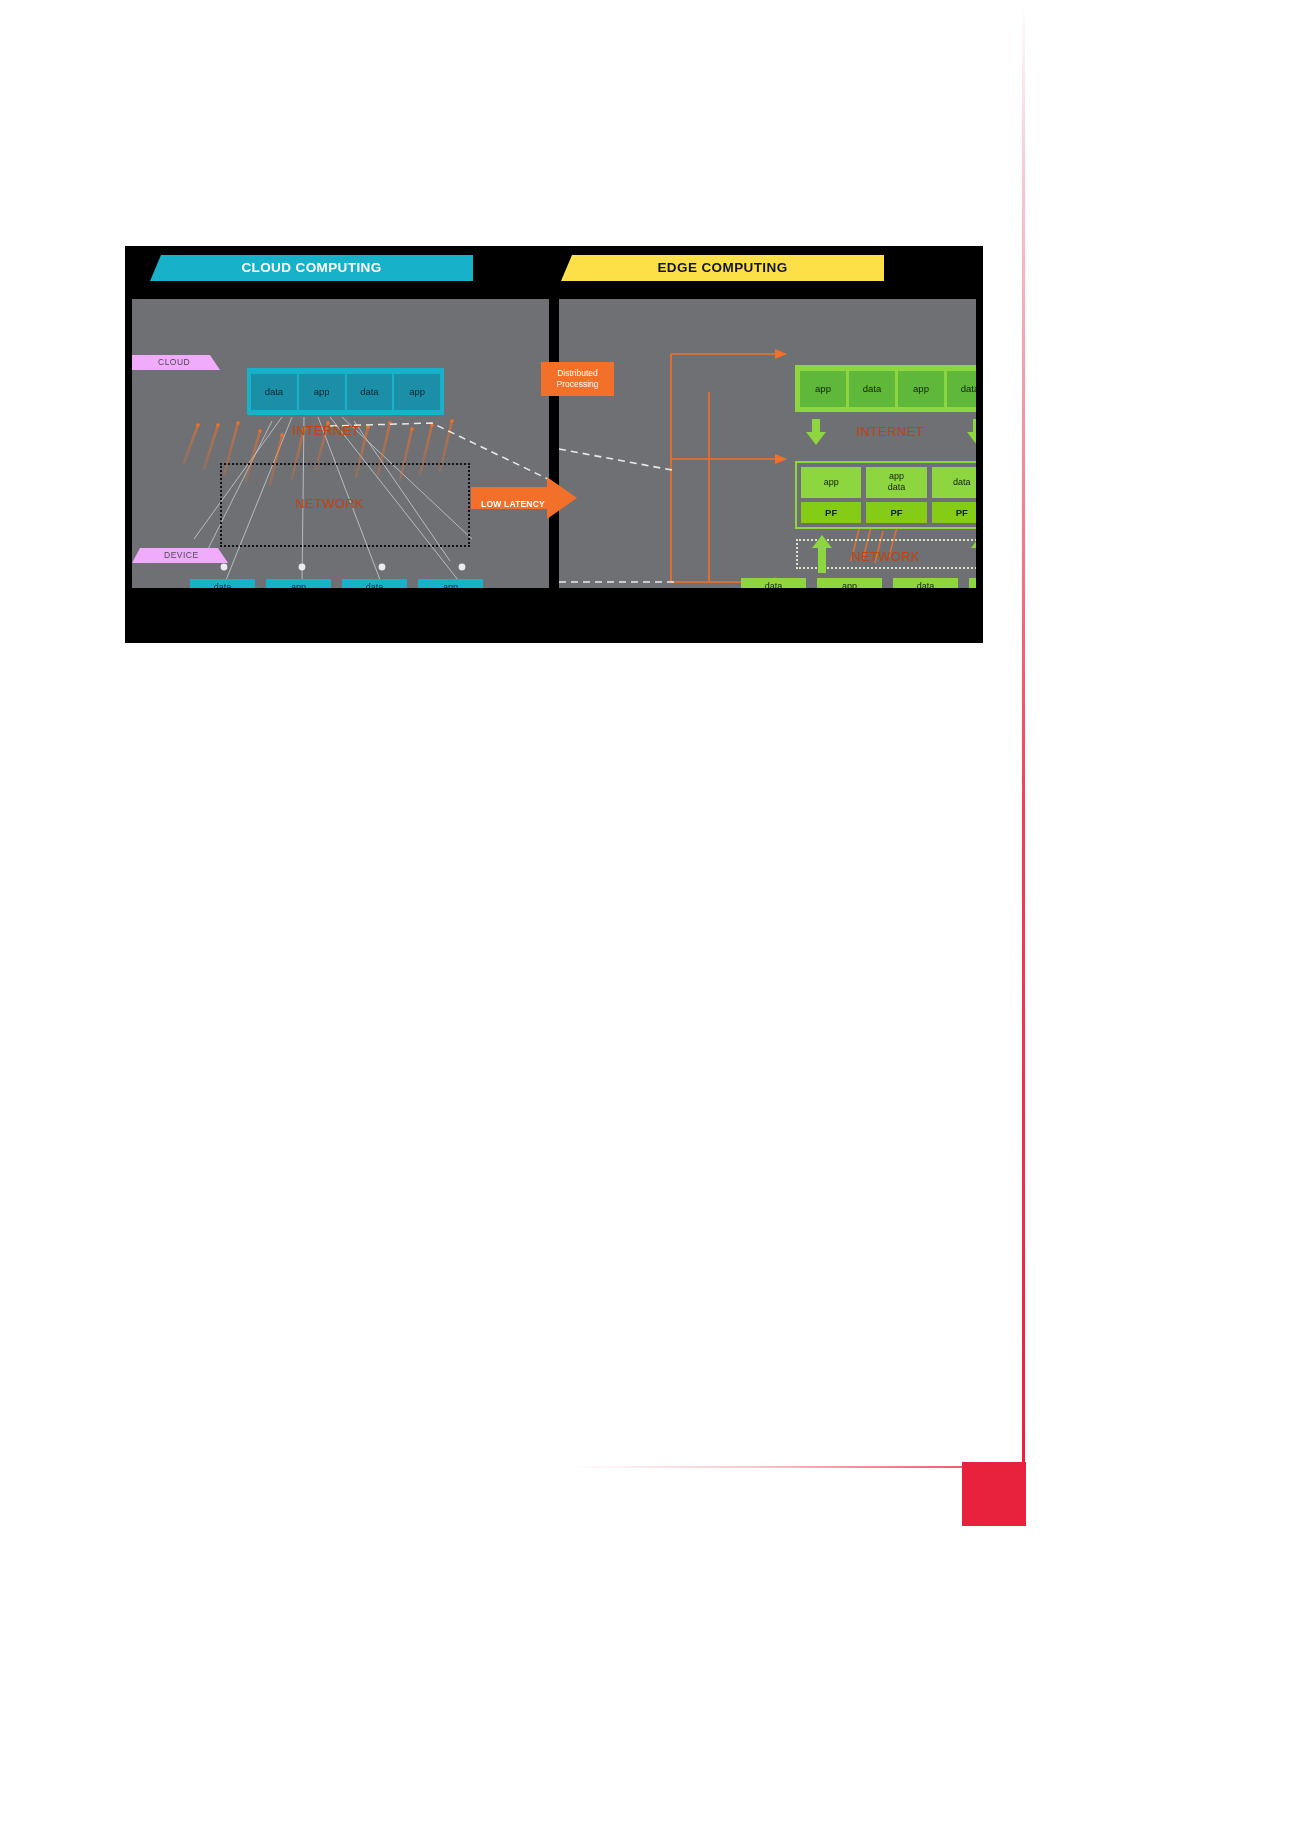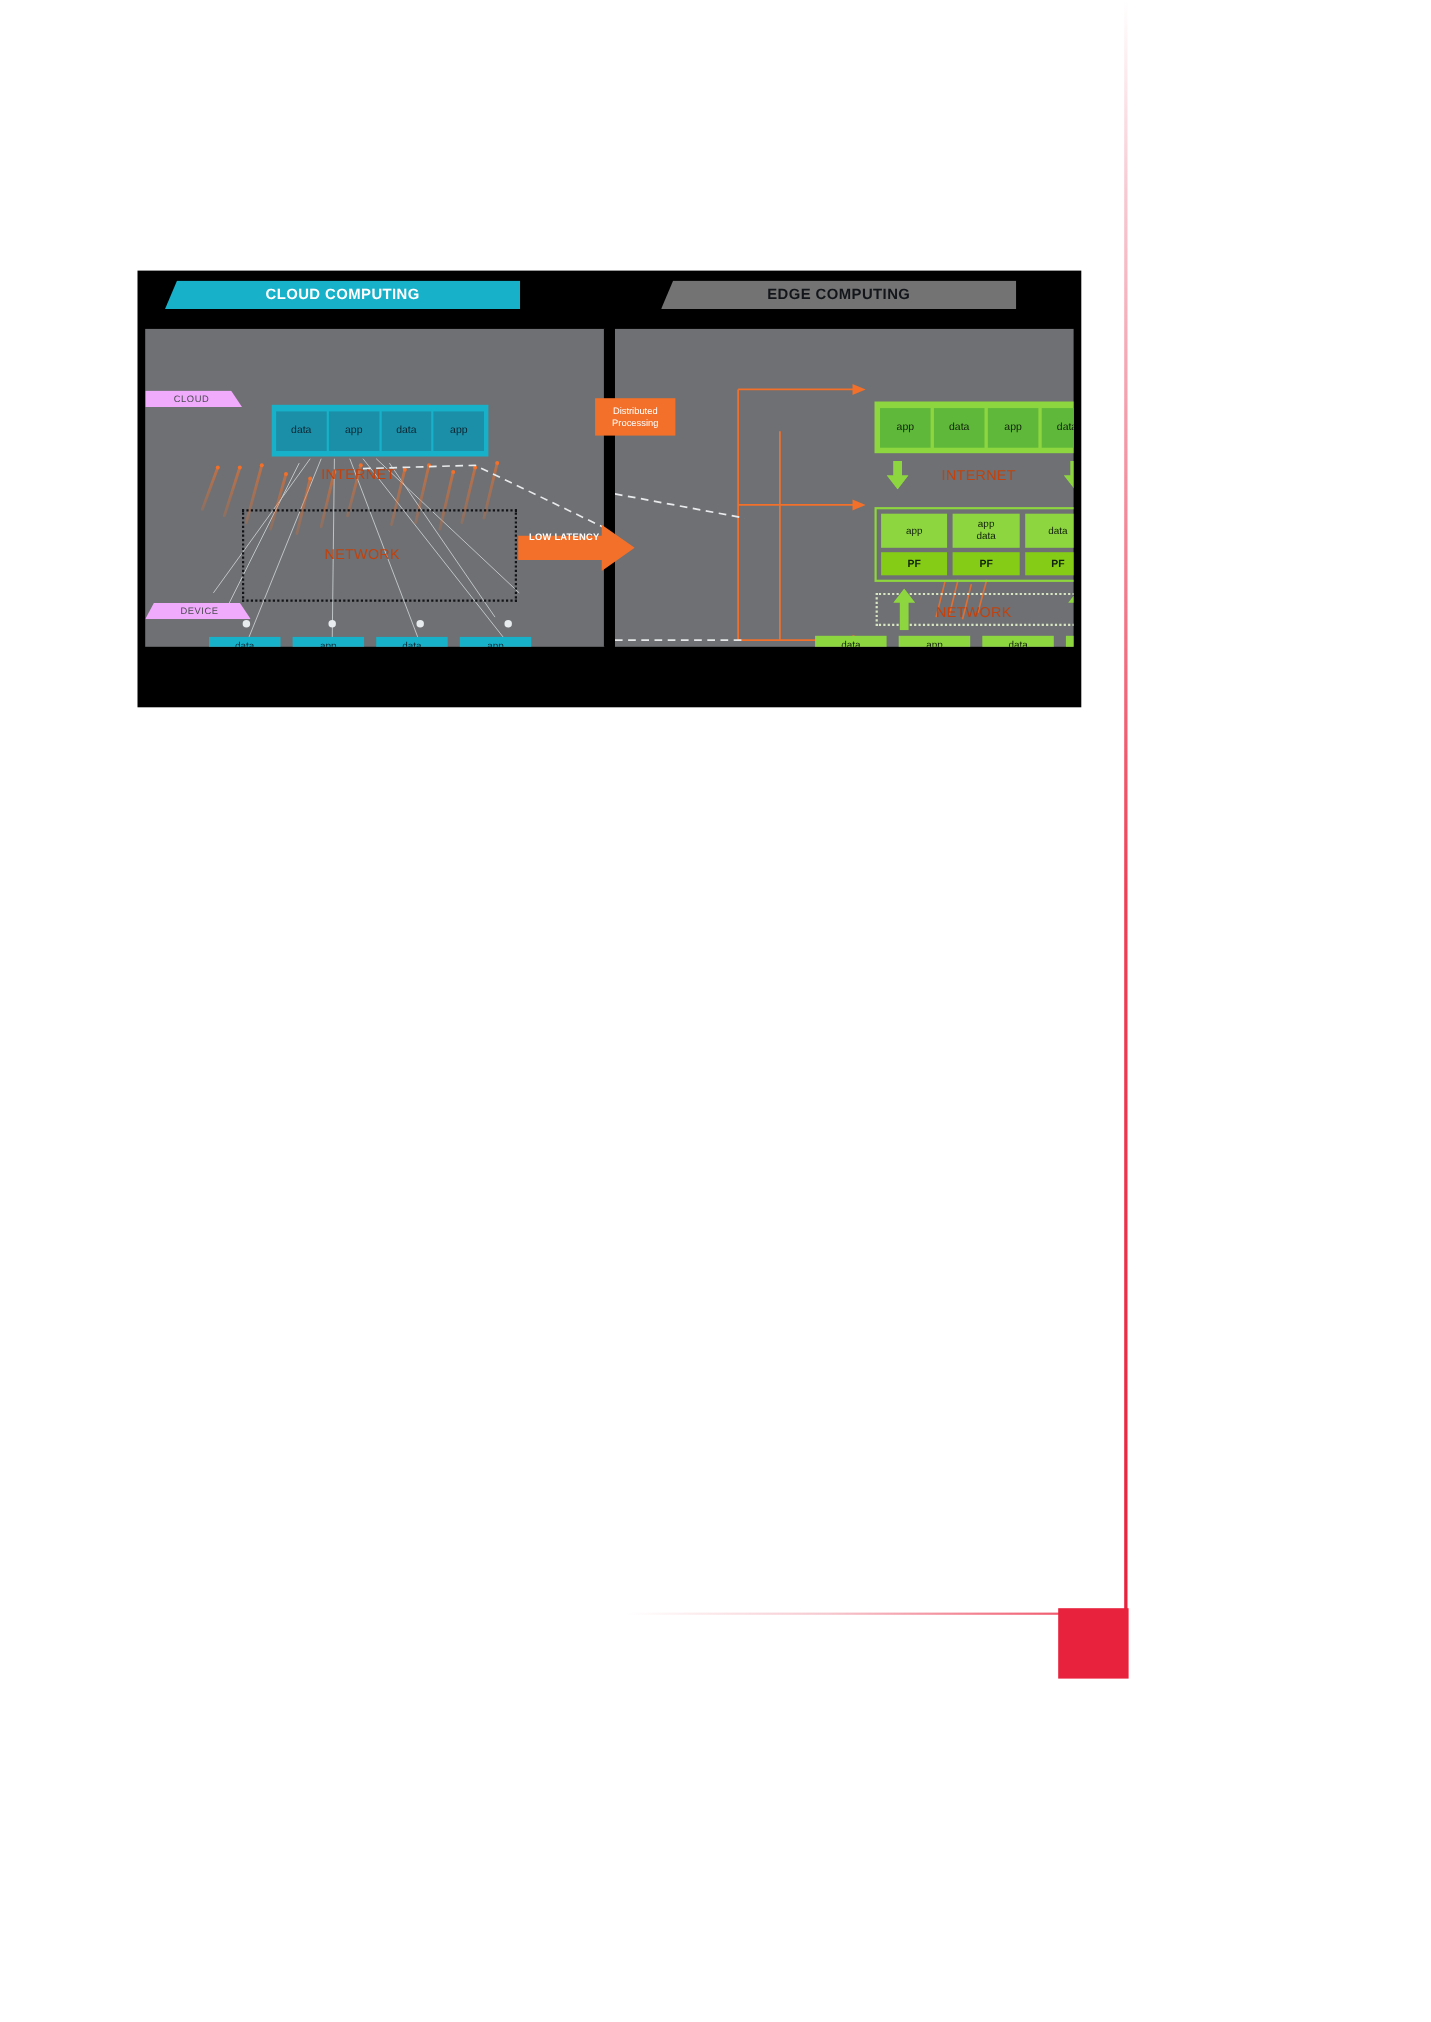--- a/index.html
+++ b/index.html
@@ -71,22 +71,22 @@
     font-size: 13.5px;
     letter-spacing: .4px;
   }
   #banner-cloud {
     left: 25px; width: 323px;
     background: #17b2c9;
     color: #ffffff;
     clip-path: polygon(11px 0, 100% 0, 100% 100%, 0 100%);
   }
   #banner-edge {
-    left: 476px; width: 323px;
-    background: #737373;
+    left: 436px; width: 323px;
+    background: #fde047;
     color: #12151a;
     clip-path: polygon(11px 0, 100% 0, 100% 100%, 0 100%);
   }
 
   
   .side-tag {
     position: absolute;
     height: 15px;
     line-height: 15px;
     background: #f0abfc;
@@ -246,21 +246,21 @@
 
   
   #low-latency {
     position: absolute;
     left: 346px; top: 231px;
     width: 106px; height: 42px;
     z-index: 7;
   }
   #low-latency .ll-text {
     position: absolute;
-    left: 10px; top: 6px;
+    left: 10px; top: 22px;
     font-size: 8.5px;
     font-weight: bold;
     color: #ffffff;
     letter-spacing: .2px;
     z-index: 2;
   }
 
   .svg-layer {
     position: absolute;
     left: 0; top: 0;

